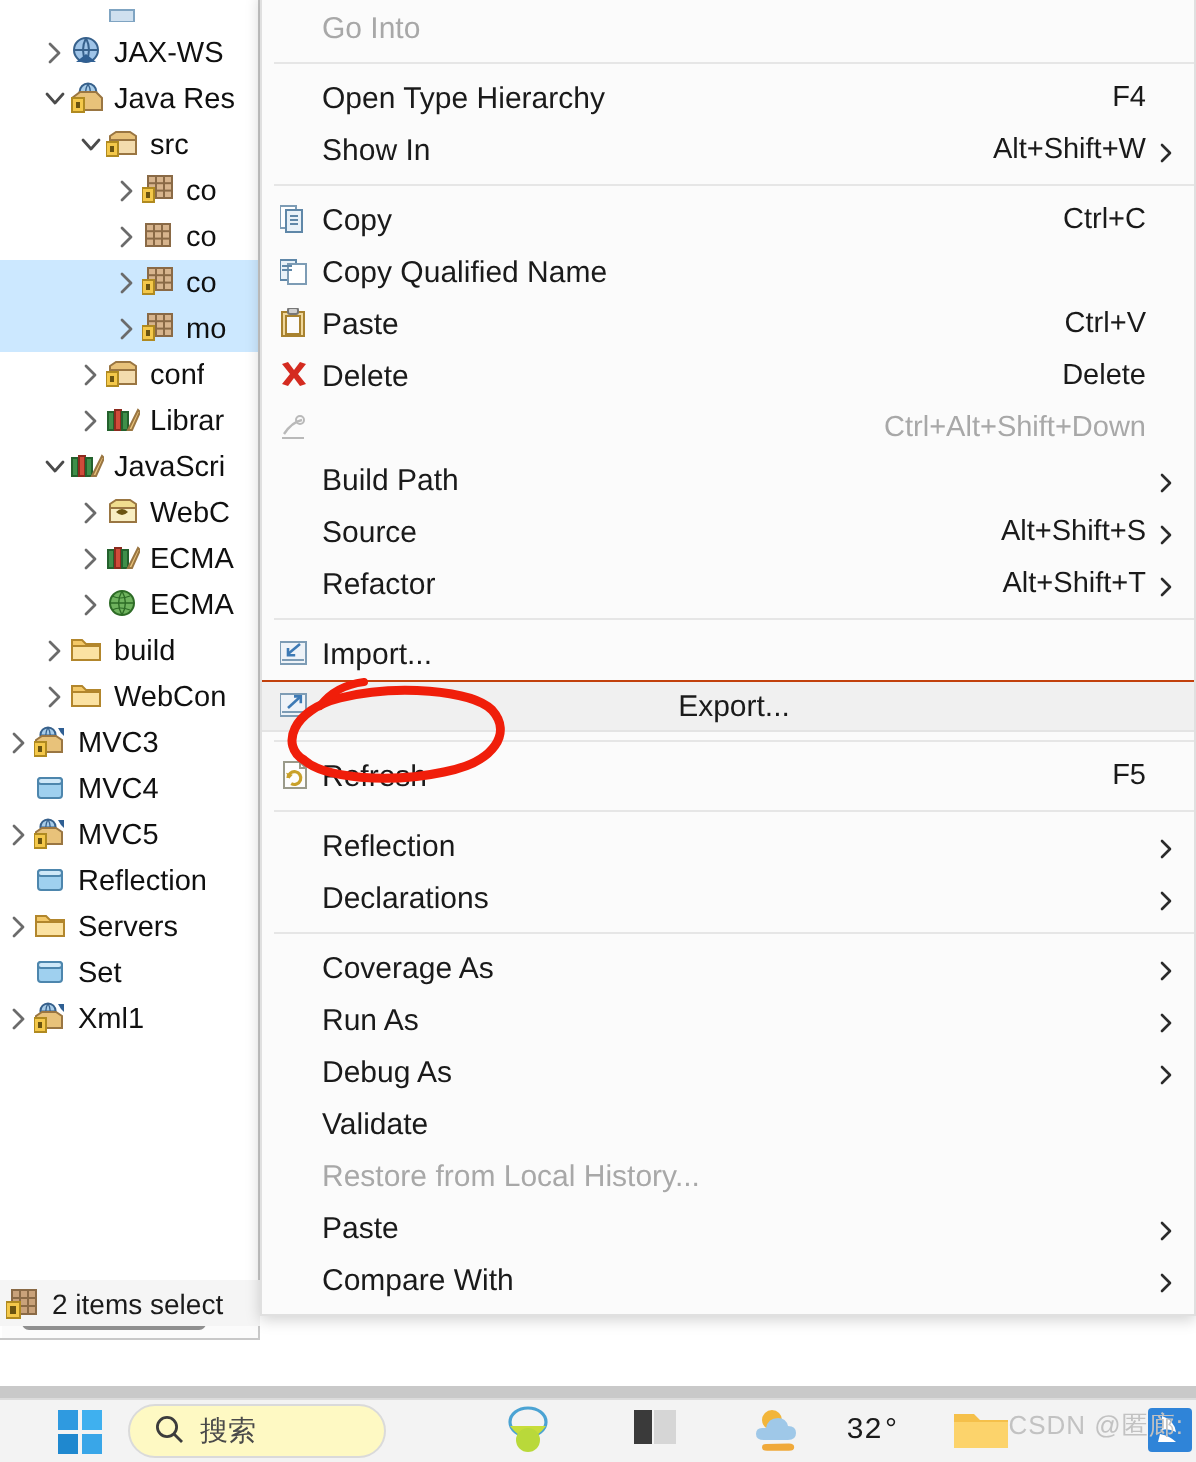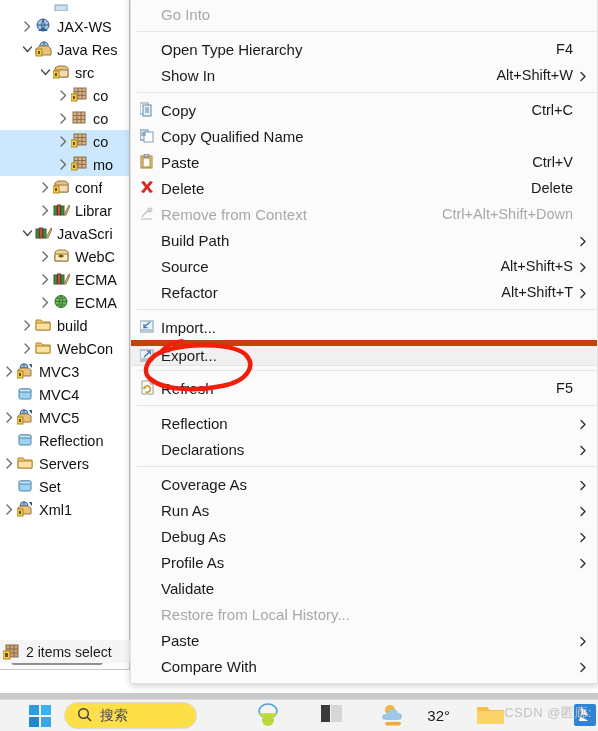--- a/index.html
+++ b/index.html
@@ -114,22 +114,23 @@
     position: relative;
     height: 26px;
     display: flex;
     align-items: center;
     color: #1a1a1a;
     padding: 0 10px 0 4px;
   }
   .mi.disabled { color: #a8a8a8; }
   .mi.hi {
     background: #f0f0f0;
-    border-top: 6px solid #c2410c;
+    border-top: 1px solid #c2410c;
     border-bottom: 1px solid #e4e4e4;
+    text-align: center;
   }
   .mi .micon {
     width: 26px; min-width: 26px;
     height: 18px;
     position: relative;
   }
   .mi .micon svg { position: absolute; left: 5px; top: 1px; }
   .mi .mlabel { flex: 1 1 auto; white-space: nowrap; }
   .mi .maccel {
     margin-left: auto;
@@ -169,40 +170,40 @@
   #tb-desktop-strip {
     position: absolute;
     left: 0; top: 693px;
     width: 598px; height: 7px;
     background: #c9c9c9;
   }
   .tb-start { margin-left: 28px; width: 24px; height: 24px; position: relative; }
   .tb-search {
     margin-left: 12px;
     width: 220px; height: 27px;
-    background: #fde047;
+    background: #fef9c3;
     border: 1px solid #dadada;
     border-radius: 14px;
     display: flex;
     align-items: center;
     padding-left: 12px;
     font-size: 14px;
     color: #4a4a4a;
     position: relative;
   }
   .tb-search .sglass { margin-right: 8px; }
   .tb-icon { margin-left: 14px; width: 26px; height: 26px; position: relative; }
   .tb-weather {
     margin-left: 16px;
     display: flex;
     align-items: center;
     font-size: 15px;
     color: #1a1a1a;
   }
-  .tb-weather .wtemp { margin-left: 18px; }
+  .tb-weather .wtemp { margin-left: 18px; font-family: Liberation Mono, monospace; }
   #watermark {
     position: absolute;
     right: 6px; top: 704px;
     font-size: 13px;
     color: #c2c2c2;
     white-space: nowrap;
     letter-spacing: 0.5px;
   }
 </style>
 </head>
@@ -681,21 +682,20 @@
         <span class="marrow"></span>
       </div>
       <div class="mi disabled">
         <span class="micon">
           <svg width="14" height="16" viewBox="0 0 14 16">
             <path d="M2 11 q4 -6 9 -7" stroke="#b9b9b9" fill="none" stroke-width="1.2"></path>
             <circle cx="10" cy="4" r="2" fill="none" stroke="#b9b9b9"></circle>
             <line x1="1" y1="13" x2="12" y2="13" stroke="#b9b9b9"></line>
           </svg>
         </span>
-        <span class="mlabel">Remove from Context</span>
         <span class="maccel">Ctrl+Alt+Shift+Down</span>
         <span class="marrow"></span>
       </div>
       <div class="mi">
         <span class="micon"></span>
         <span class="mlabel">Build Path</span>
         <span class="maccel"></span>
         <span class="marrow"><svg width="8" height="11" viewBox="0 0 8 11" style="vertical-align:middle">
             <path d="M2 1.5 L6 5.5 L2 9.5" fill="none" stroke="#2b2b2b" stroke-width="1.3" stroke-linecap="round" stroke-linejoin="round"></path>
           </svg></span>
@@ -787,28 +787,20 @@
         <span class="micon"></span>
         <span class="mlabel">Run As</span>
         <span class="maccel"></span>
         <span class="marrow"><svg width="8" height="11" viewBox="0 0 8 11" style="vertical-align:middle">
             <path d="M2 1.5 L6 5.5 L2 9.5" fill="none" stroke="#2b2b2b" stroke-width="1.3" stroke-linecap="round" stroke-linejoin="round"></path>
           </svg></span>
       </div>
       <div class="mi">
         <span class="micon"></span>
         <span class="mlabel">Debug As</span>
-        <span class="maccel"></span>
-        <span class="marrow"><svg width="8" height="11" viewBox="0 0 8 11" style="vertical-align:middle">
-            <path d="M2 1.5 L6 5.5 L2 9.5" fill="none" stroke="#2b2b2b" stroke-width="1.3" stroke-linecap="round" stroke-linejoin="round"></path>
-          </svg></span>
-      </div>
-      <div class="mi">
-        <span class="micon"></span>
-        <span class="mlabel">Profile As</span>
         <span class="maccel"></span>
         <span class="marrow"><svg width="8" height="11" viewBox="0 0 8 11" style="vertical-align:middle">
             <path d="M2 1.5 L6 5.5 L2 9.5" fill="none" stroke="#2b2b2b" stroke-width="1.3" stroke-linecap="round" stroke-linejoin="round"></path>
           </svg></span>
       </div>
       <div class="mi">
         <span class="micon"></span>
         <span class="mlabel">Validate</span>
         <span class="maccel"></span>
         <span class="marrow"></span>

